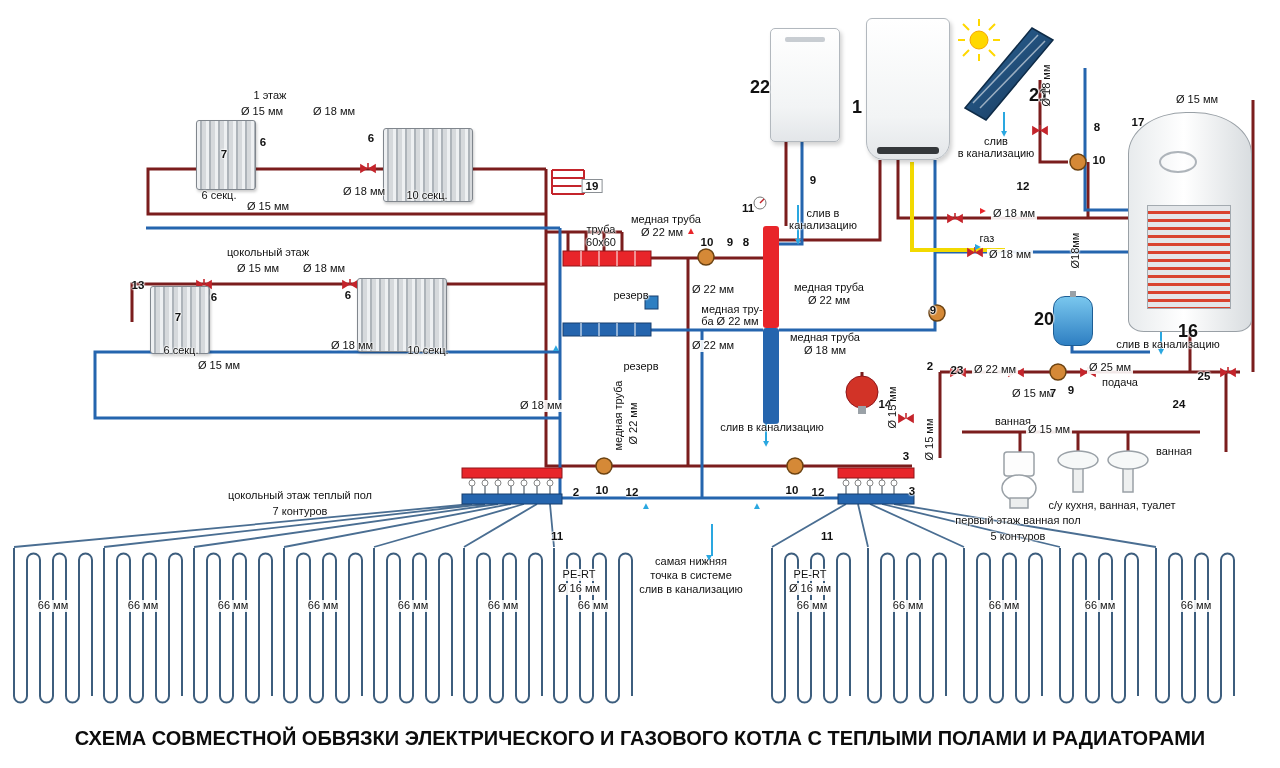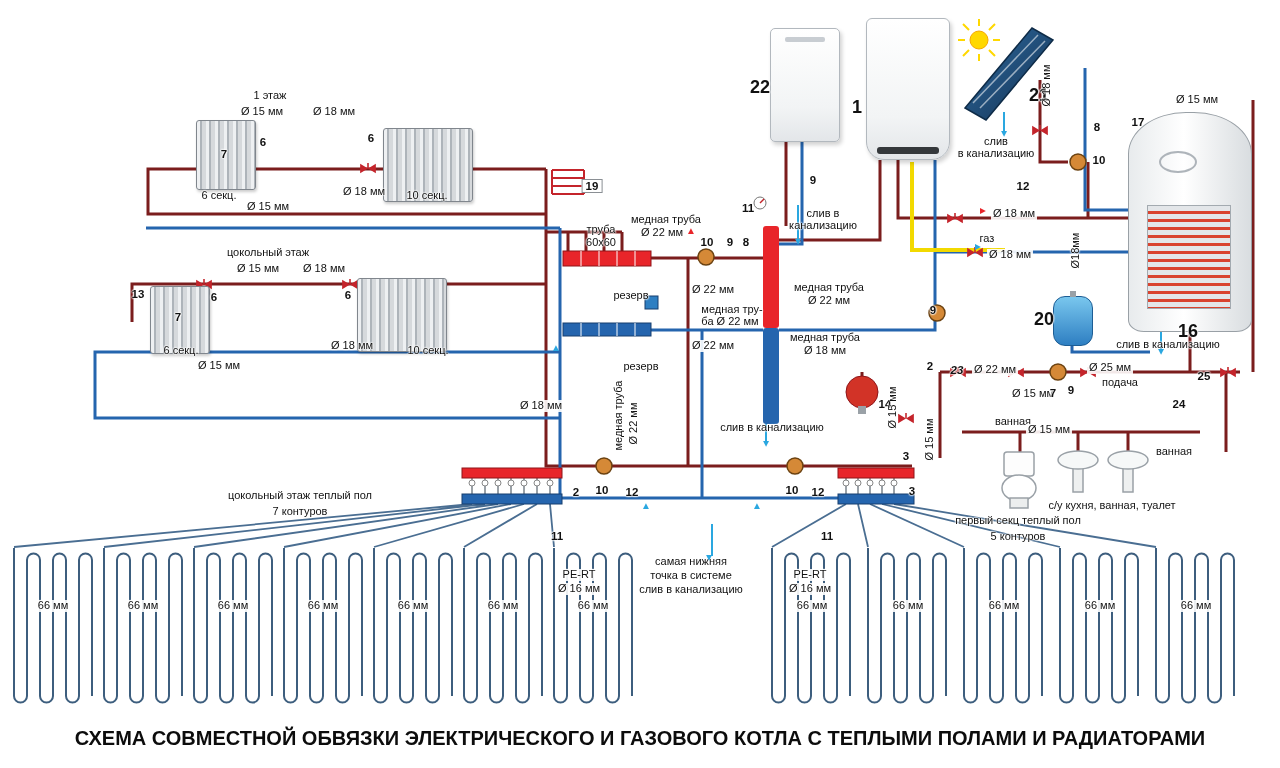--- a/index.html
+++ b/index.html
@@ -231,21 +231,21 @@
       <span class="lbl num" style="left: 263px; top: 136px;">6</span>
       <span class="lbl num" style="left: 224px; top: 148px;">7</span>
       <span class="lbl num" style="left: 371px; top: 132px;">6</span>
       <span class="lbl" style="left: 219px; top: 190px;">6 секц.</span>
       <span class="lbl" style="left: 268px; top: 201px;">Ø 15 мм</span>
       <span class="lbl" style="left: 364px; top: 186px;">Ø 18 мм</span>
       <span class="lbl" style="left: 427px; top: 190px;">10 секц.</span>
       <span class="lbl" style="left: 268px; top: 247px;">цокольный этаж</span>
       <span class="lbl" style="left: 258px; top: 263px;">Ø 15 мм</span>
       <span class="lbl" style="left: 324px; top: 263px;">Ø 18 мм</span>
-      <span class="lbl num" style="left: 138px; top: 288px;">13</span>
+      <span class="lbl num" style="left: 138px; top: 279px;">13</span>
       <span class="lbl num" style="left: 214px; top: 291px;">6</span>
       <span class="lbl num" style="left: 348px; top: 289px;">6</span>
       <span class="lbl num" style="left: 178px; top: 311px;">7</span>
       <span class="lbl" style="left: 181px; top: 345px;">6 секц.</span>
       <span class="lbl" style="left: 219px; top: 360px;">Ø 15 мм</span>
       <span class="lbl" style="left: 352px; top: 340px;">Ø 18 мм</span>
       <span class="lbl" style="left: 428px; top: 345px;">10 секц.</span>
       <span class="lbl num box" style="left: 592px; top: 179px;">19</span>
       <span class="lbl" style="left: 601px; top: 224px;">труба</span>
       <span class="lbl" style="left: 601px; top: 237px;">60х60</span>
@@ -285,21 +285,21 @@
       <span class="lbl vert" style="left: 1082px; top: 257px;">Ø18мм</span>
       <span class="lbl" style="left: 987px; top: 233px;">газ</span>
       <span class="lbl chip" style="left: 1010px; top: 249px;">Ø 18 мм</span>
       <span class="lbl" style="left: 1197px; top: 94px;">Ø 15 мм</span>
       <span class="lbl num" style="left: 1138px; top: 116px;">17</span>
       <span class="lbl num" style="left: 933px; top: 304px;">9</span>
       <span class="lbl nb" style="left: 1044px; top: 310px;">20</span>
       <span class="lbl nb" style="left: 1188px; top: 322px;">16</span>
       <span class="lbl" style="left: 1168px; top: 339px;">слив в канализацию</span>
       <span class="lbl num" style="left: 930px; top: 360px;">2</span>
-      <span class="lbl num" style="left: 957px; top: 364px; font-style: italic;">23</span>
+      <span class="lbl num" style="left: 957px; top: 364px;">23</span>
       <span class="lbl chip" style="left: 995px; top: 364px;">Ø 22 мм</span>
       <span class="lbl chip" style="left: 1110px; top: 362px;">Ø 25 мм</span>
       <span class="lbl" style="left: 1120px; top: 377px;">подача</span>
       <span class="lbl chip" style="left: 1033px; top: 388px;">Ø 15 мм</span>
       <span class="lbl num" style="left: 1053px; top: 387px;">7</span>
       <span class="lbl num" style="left: 1071px; top: 384px;">9</span>
       <span class="lbl num" style="left: 1204px; top: 370px;">25</span>
       <span class="lbl num" style="left: 1179px; top: 398px;">24</span>
       <span class="lbl" style="left: 1013px; top: 416px;">ванная</span>
       <span class="lbl chip" style="left: 1049px; top: 424px;">Ø 15 мм</span>
@@ -318,21 +318,21 @@
       <span class="lbl num" style="left: 827px; top: 530px;">11</span>
       <span class="lbl num" style="left: 906px; top: 450px;">3</span>
       <span class="lbl num" style="left: 912px; top: 485px;">3</span>
       <span class="lbl chip" style="left: 691px; top: 556px;">самая нижняя</span>
       <span class="lbl chip" style="left: 691px; top: 570px;">точка в системе</span>
       <span class="lbl chip" style="left: 691px; top: 584px;">слив в канализацию</span>
       <span class="lbl chip" style="left: 579px; top: 569px;">PE-RT</span>
       <span class="lbl chip" style="left: 579px; top: 583px;">Ø 16 мм</span>
       <span class="lbl chip" style="left: 810px; top: 569px;">PE-RT</span>
       <span class="lbl chip" style="left: 810px; top: 583px;">Ø 16 мм</span>
-      <span class="lbl" style="left: 1018px; top: 515px;">первый секц теплый пол</span>
+      <span class="lbl" style="left: 1018px; top: 515px;">первый этаж ванная пол</span>
       <span class="lbl" style="left: 1018px; top: 531px;">5 контуров</span>
       <span class="lbl" style="left: 1112px; top: 500px;">с/у кухня, ванная, туалет</span>
       <span class="lbl chip" style="left: 53px; top: 600px;">66 мм</span>
       <span class="lbl chip" style="left: 143px; top: 600px;">66 мм</span>
       <span class="lbl chip" style="left: 233px; top: 600px;">66 мм</span>
       <span class="lbl chip" style="left: 323px; top: 600px;">66 мм</span>
       <span class="lbl chip" style="left: 413px; top: 600px;">66 мм</span>
       <span class="lbl chip" style="left: 503px; top: 600px;">66 мм</span>
       <span class="lbl chip" style="left: 593px; top: 600px;">66 мм</span>
       <span class="lbl chip" style="left: 812px; top: 600px;">66 мм</span>

